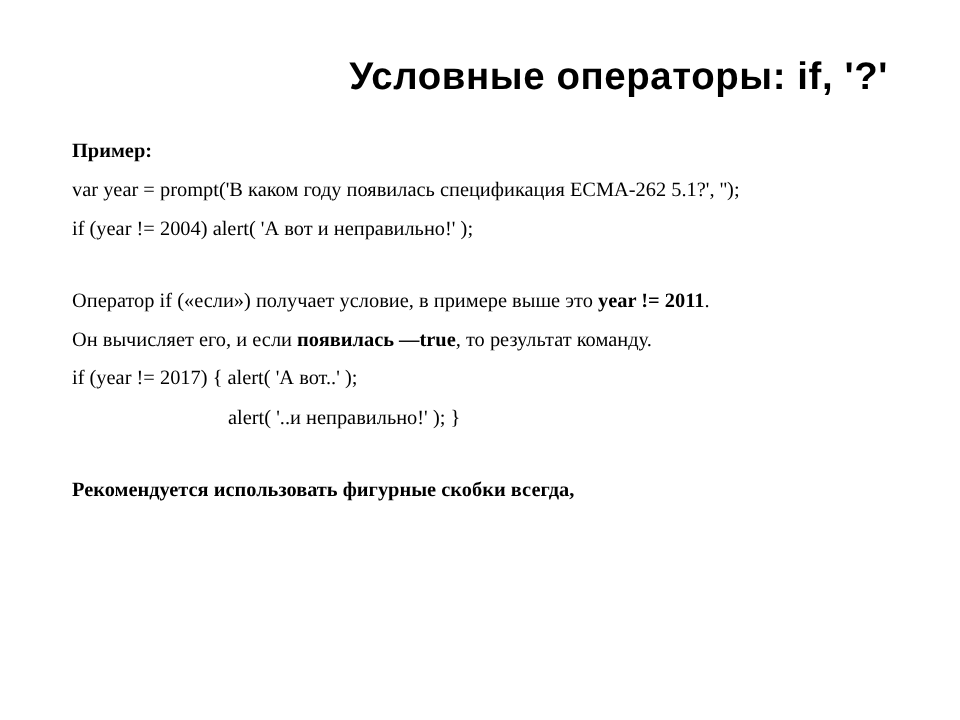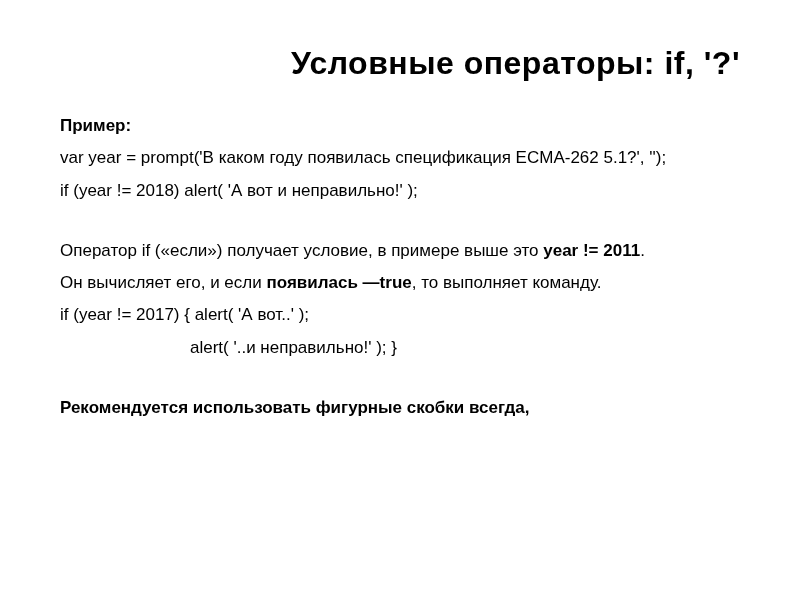--- a/index.html
+++ b/index.html
@@ -19,20 +19,21 @@
     .title {
       font-size: 32px;
       font-weight: bold;
       text-align: right;
       margin-bottom: 28px;
       letter-spacing: 0.5px;
     }
     .content {
       font-size: 17px;
       line-height: 1.9;
+      font-family: Liberation Serif, serif;
     }
     .para {
       margin-bottom: 0;
     }
     .bold {
       font-weight: bold;
     }
     .gap {
       height: 28px;
     }
@@ -41,25 +42,25 @@
     }
   </style>
 </head>
 <body>
 
 <h1 class="title">Условные операторы: if, '?'</h1>
 
 <div class="content">
   <div class="para bold">Пример:</div>
   <div class="para">var year = prompt('В каком году появилась спецификация ECMA-262 5.1?', '');</div>
-  <div class="para">if (year != 2018) alert( 'А вот и неправильно!' );</div>
+  <div class="para">if (year != 2004) alert( 'А вот и неправильно!' );</div>
   <div class="gap"></div>
   <div class="para">
     <span>Оператор if («если») получает условие, в примере выше это </span><span class="bold">year != 2011</span><span>.</span>
   </div>
   <div class="para">
-    <span>Он вычисляет его, и если </span><span class="bold">появилась —true</span><span>, то выполняет команду.</span>
+    <span>Он вычисляет его, и если </span><span class="bold">появилась —true</span><span>, то результат команду.</span>
   </div>
   <div class="para">if (year != 2017) { alert( 'А вот..' );</div>
   <div class="para indent">alert( '..и неправильно!' ); }</div>
   <div class="gap"></div>
   <div class="para bold">Рекомендуется использовать фигурные скобки всегда,</div>
 </div>
 
 </body></html>

